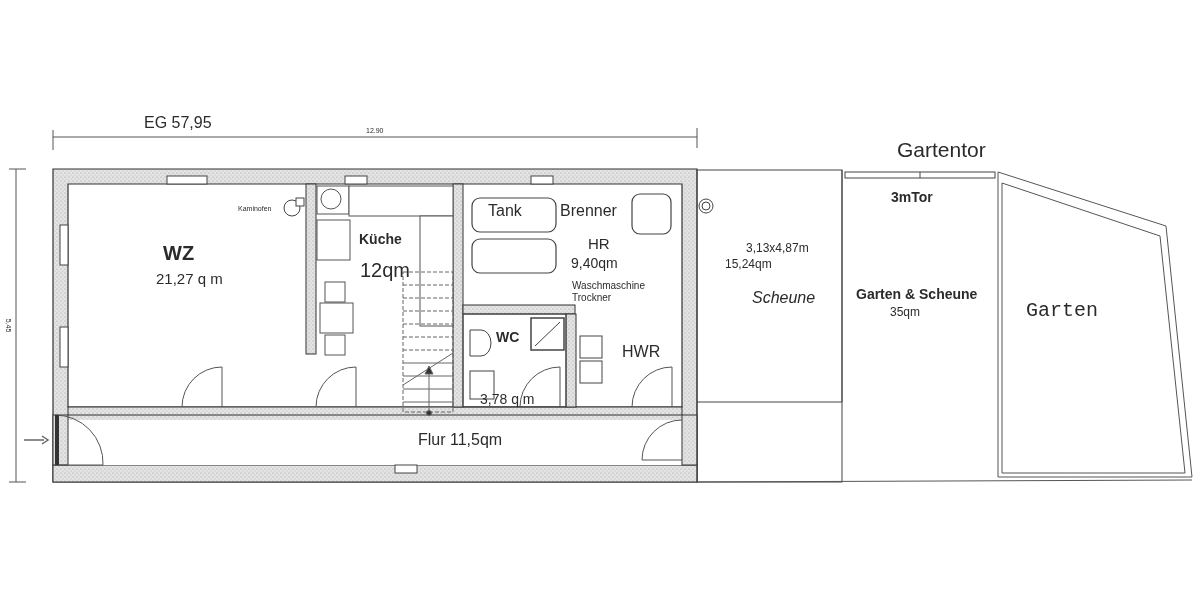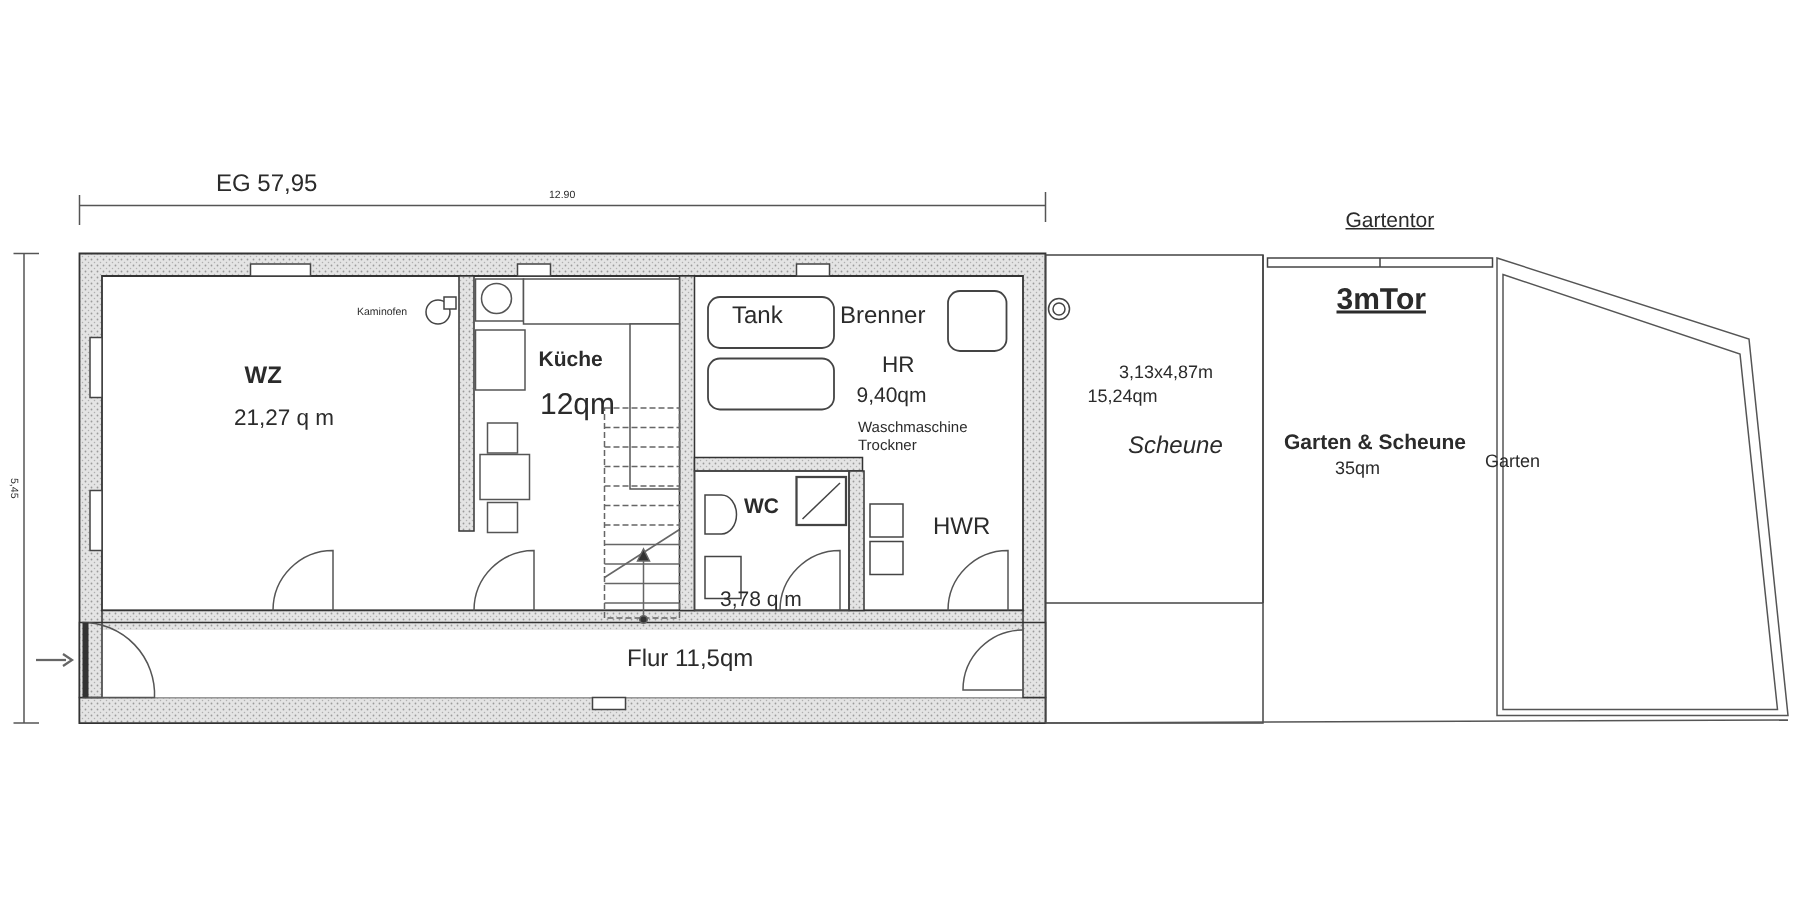--- a/index.html
+++ b/index.html
@@ -149,21 +149,21 @@
     <line x1="24" y1="440" x2="44" y2="440"></line>
     <path d="M42,436 L48,440 L42,444"></path>
   </g>
 </svg>
 
 <div class="lbl" style="left:144px;top:115px;font-size:16px;">EG 57,95</div>
 <div class="lbl" style="left:366px;top:127px;font-size:7px;">12.90</div>
 <div class="lbl" style="left:2px;top:322px;font-size:7px;transform:rotate(90deg);">5,45</div>
 
 <div class="lbl" style="left:238px;top:205px;font-size:7px;">Kaminofen</div>
-<div class="lbl bold" style="left:163px;top:243px;font-size:16px;">WZ</div>
+<div class="lbl bold" style="left:163px;top:243px;font-size:20px;">WZ</div>
 <div class="lbl" style="left:156px;top:271px;font-size:15px;">21,27 q m</div>
 
 <div class="lbl bold" style="left:359px;top:232px;font-size:14px;">Küche</div>
 <div class="lbl" style="left:360px;top:260px;font-size:20px;">12qm</div>
 
 <div class="lbl" style="left:488px;top:203px;font-size:16px;">Tank</div>
 <div class="lbl" style="left:560px;top:203px;font-size:16px;">Brenner</div>
 <div class="lbl" style="left:588px;top:236px;font-size:15px;">HR</div>
 <div class="lbl" style="left:571px;top:256px;font-size:14px;">9,40qm</div>
 <div class="lbl" style="left:572px;top:281px;font-size:10px;">Waschmaschine</div>
@@ -173,18 +173,18 @@
 <div class="lbl" style="left:480px;top:352px;font-size:14px;margin-top:40px;">3,78 q m</div>
 
 <div class="lbl" style="left:622px;top:344px;font-size:16px;">HWR</div>
 
 <div class="lbl" style="left:418px;top:432px;font-size:16px;">Flur 11,5qm</div>
 
 <div class="lbl" style="left:728px;top:242px;font-size:12px;margin-left:18px;">3,13x4,87m</div>
 <div class="lbl" style="left:725px;top:258px;font-size:12px;">15,24qm</div>
 <div class="lbl" style="left:752px;top:290px;font-size:16px;font-style:italic;">Scheune</div>
 
-<div class="lbl" style="left:897px;top:139px;font-size:14px;text-decoration:underline;">Gartentor</div>
-<div class="lbl bold" style="left:891px;top:190px;font-size:20px;text-decoration:underline;">3mTor</div>
+<div class="lbl" style="left:897px;top:139px;font-size:21px;">Gartentor</div>
+<div class="lbl bold" style="left:891px;top:190px;font-size:14px;">3mTor</div>
 <div class="lbl bold" style="left:856px;top:287px;font-size:14px;">Garten &amp; Scheune</div>
 <div class="lbl" style="left:890px;top:306px;font-size:12px;">35qm</div>
 
-<div class="lbl" style="left:990px;top:301px;font-size:12px;">Garten</div>
+<div class="lbl" style="left:1026px;top:301px;font-size:20px;font-family:Liberation Mono, monospace;">Garten</div>
 
 </body></html>

